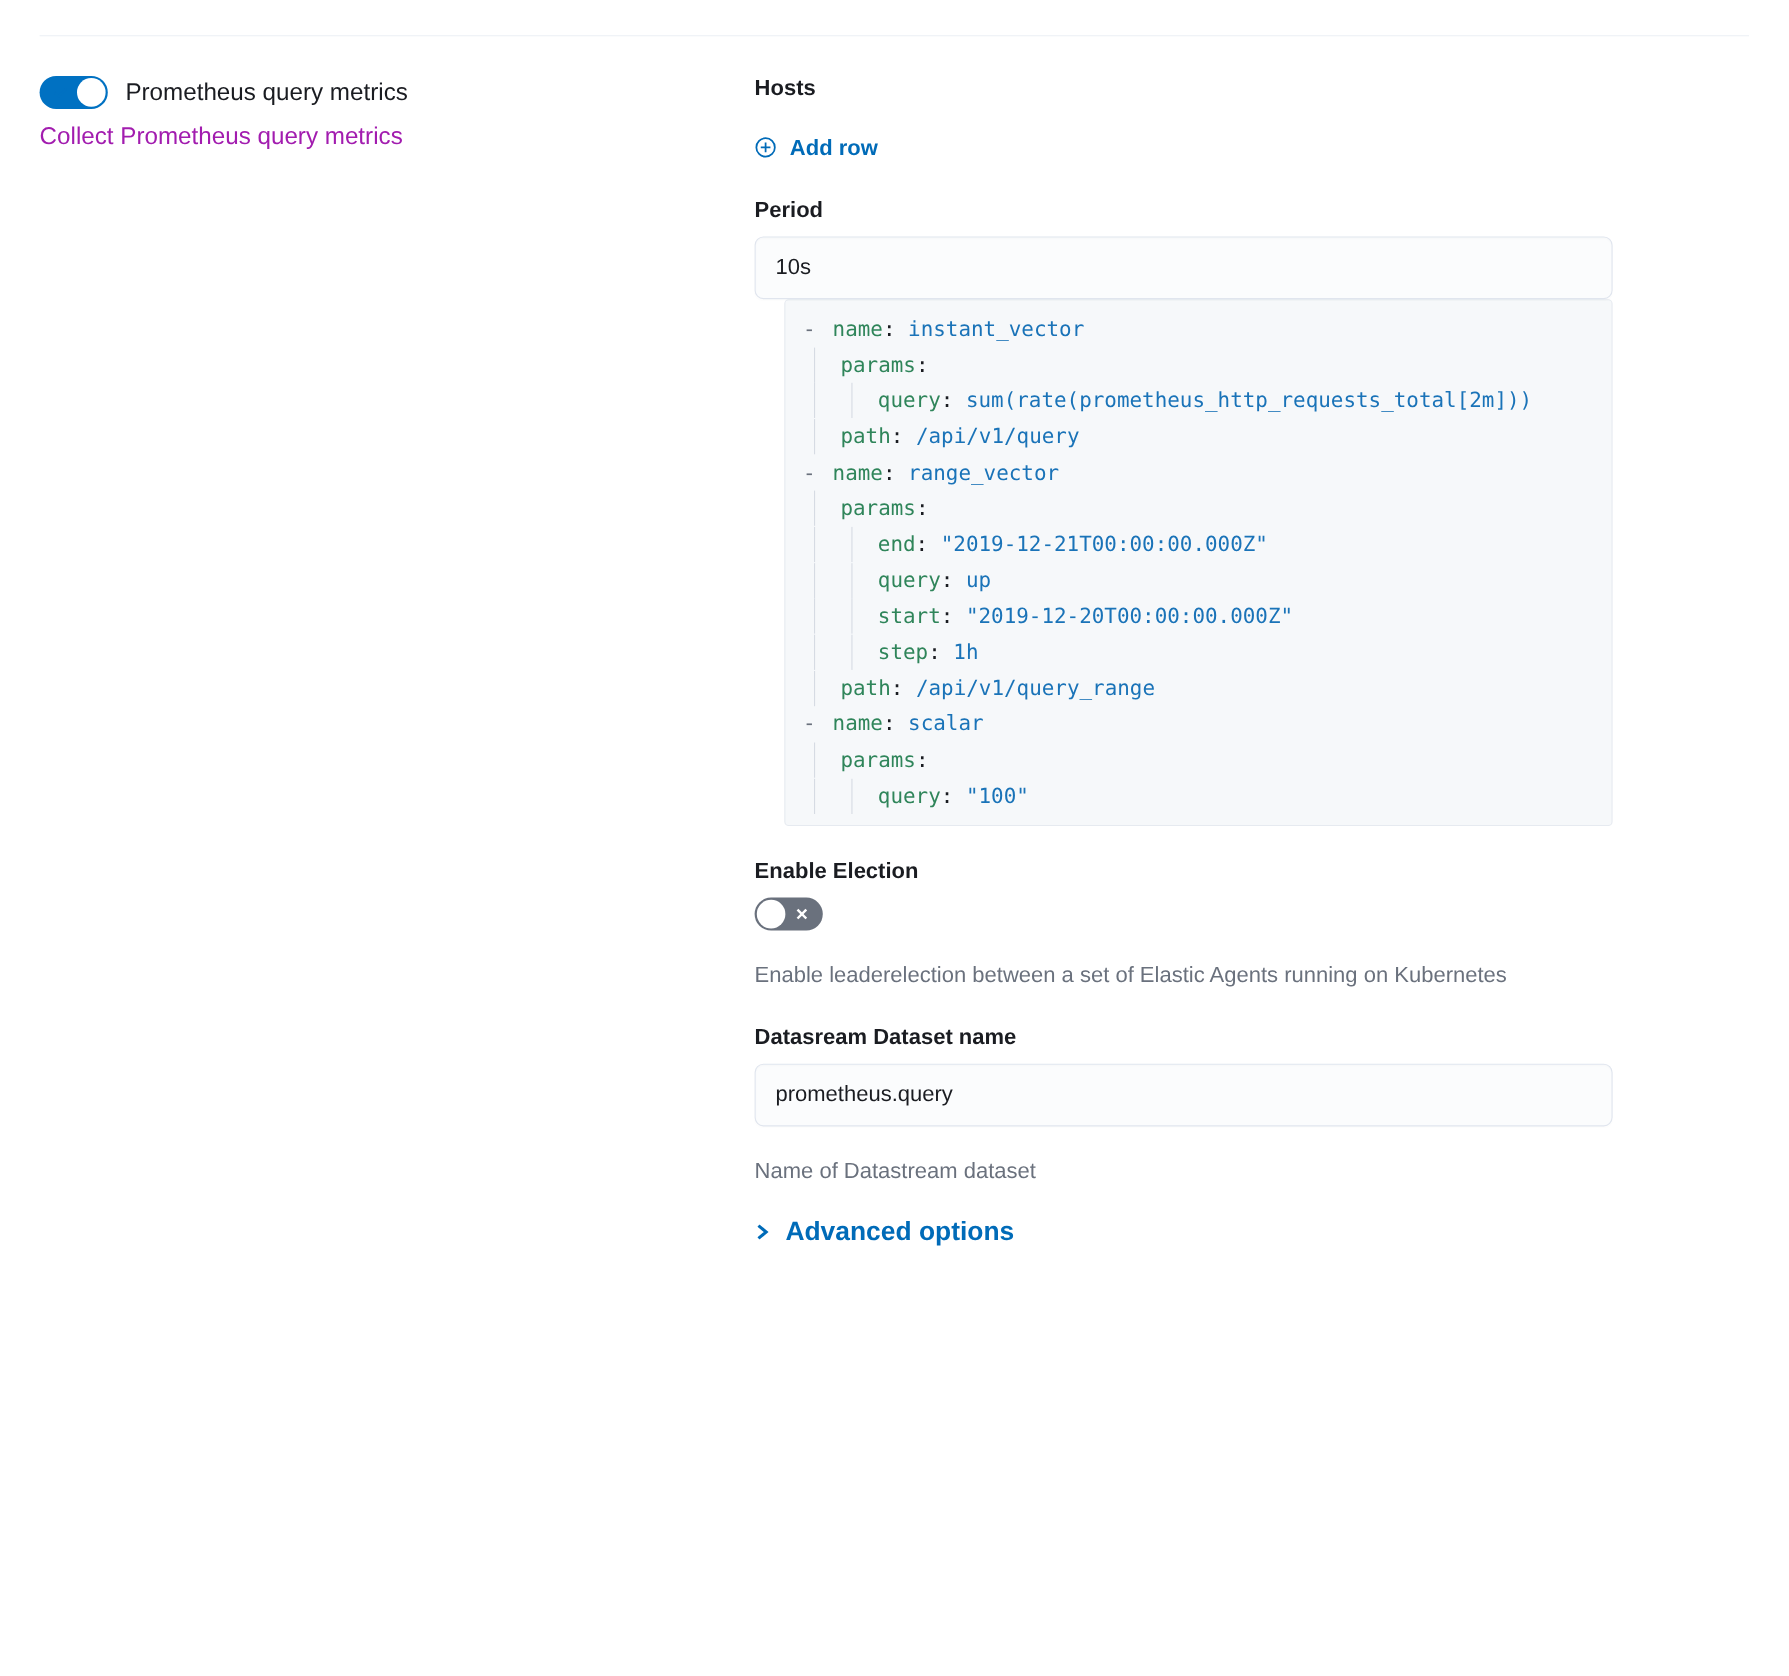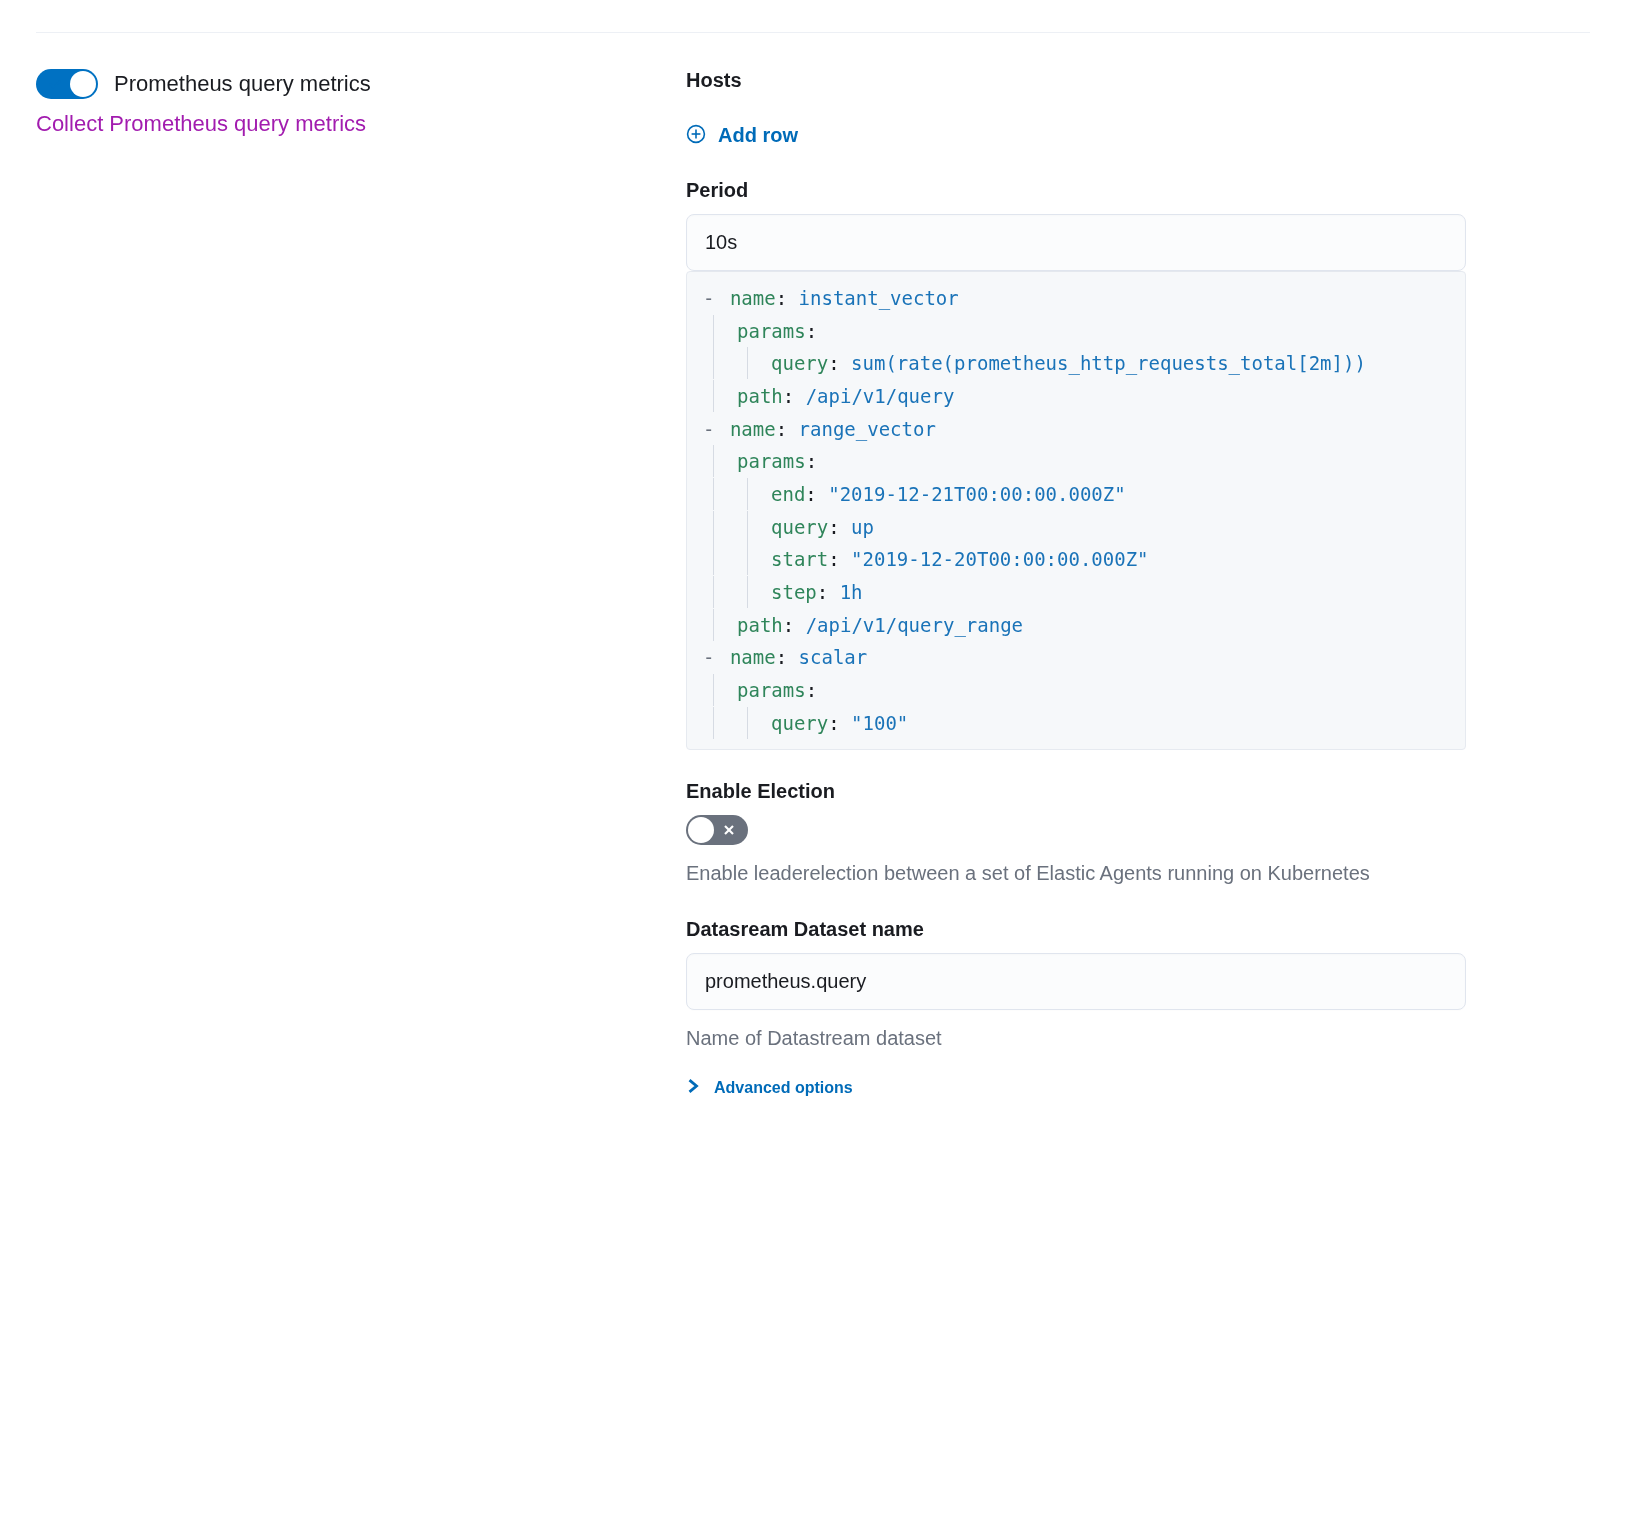--- a/index.html
+++ b/index.html
@@ -119,20 +119,21 @@
     .code-block {
       background: #f6f8fa;
       border: 1px solid #e6eaf0;
       border-radius: 4px;
       padding: 10px 6px 10px 6px;
       font-family: ui-monospace, SFMono-Regular, Menlo, Consolas, monospace;
       font-size: 19px;
       line-height: 1.72;
       overflow: hidden;
       white-space: pre;
+      margin-left: 27px;
     }
     .cb-line {
       display:flex;
       align-items:flex-start;
     }
     .cb-indent {
       flex:0 0 auto;
       display:flex;
     }
     .cb-indent .guide {
@@ -147,31 +148,31 @@
     .cb-body { flex:1; }
     .tok-key { color:#2f855a; }
     .tok-val { color:#1a73b8; }
 
     
     .small-switch-row { margin-top: 10px; }
 
     .helper-text {
       color: #6a717d;
       font-size: 20px;
-      margin-top: 14px;
+      margin-top: 27px;
       line-height: 1.45;
     }
 
     
     .adv-btn {
       display:inline-flex;
       align-items:center;
       gap:14px;
       color:#006bb8;
-      font-size:16px;
+      font-size:24px;
       font-weight:600;
       margin-top: 26px;
       cursor:pointer;
       background:none;border:none;padding:0;
       font-family: inherit;
     }
     .adv-btn svg { width:14px; height:14px; stroke:#006bb8; stroke-width:2.4; fill:none; }
   </style>
 </head>
 <body>

